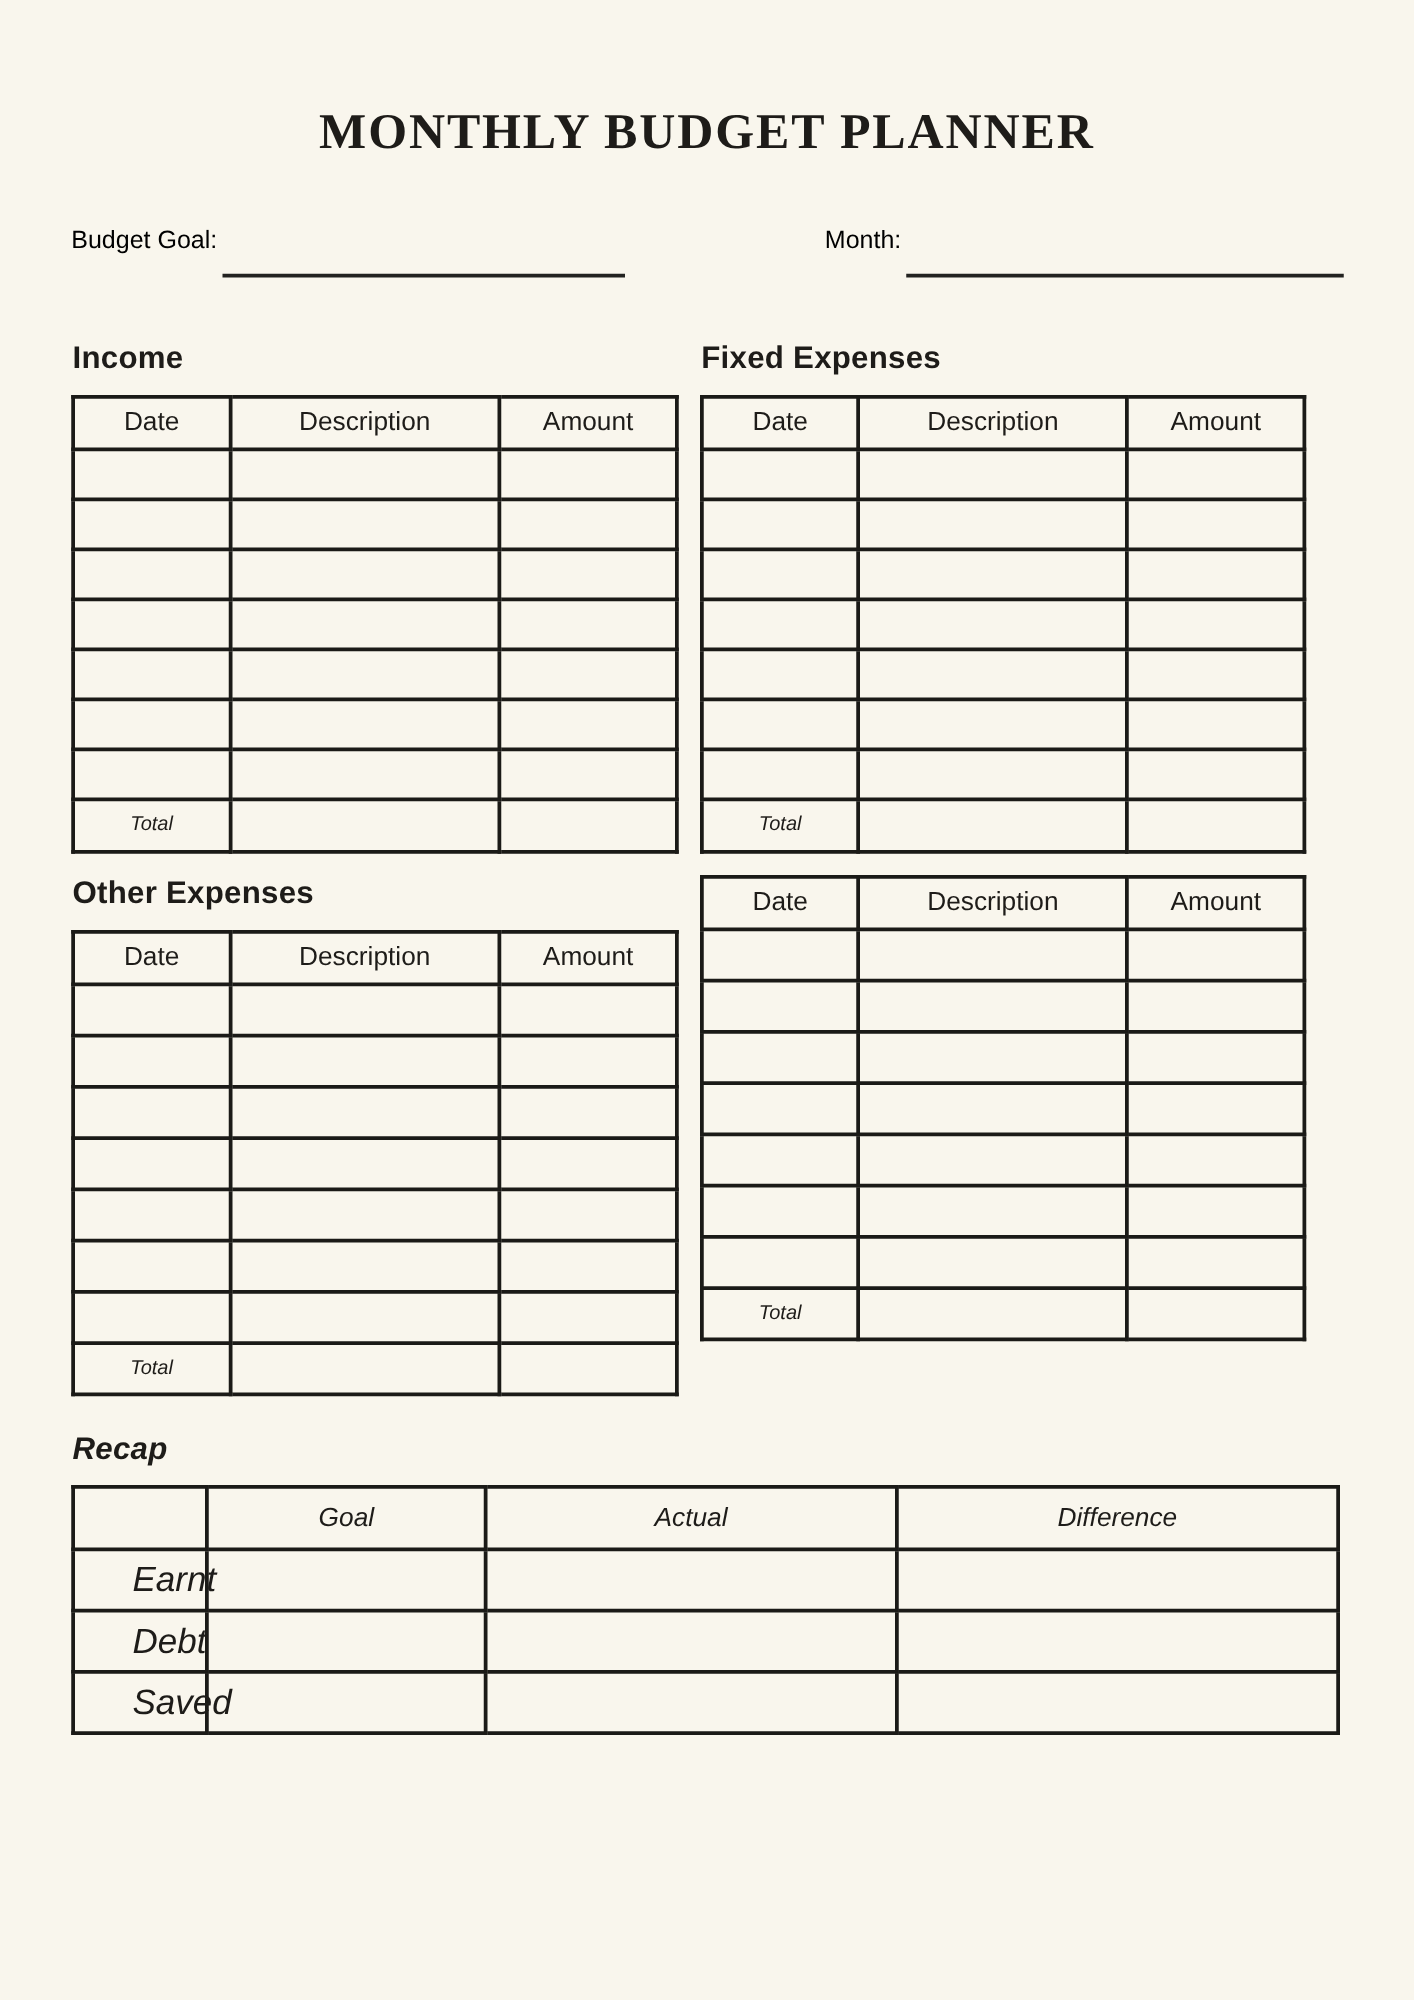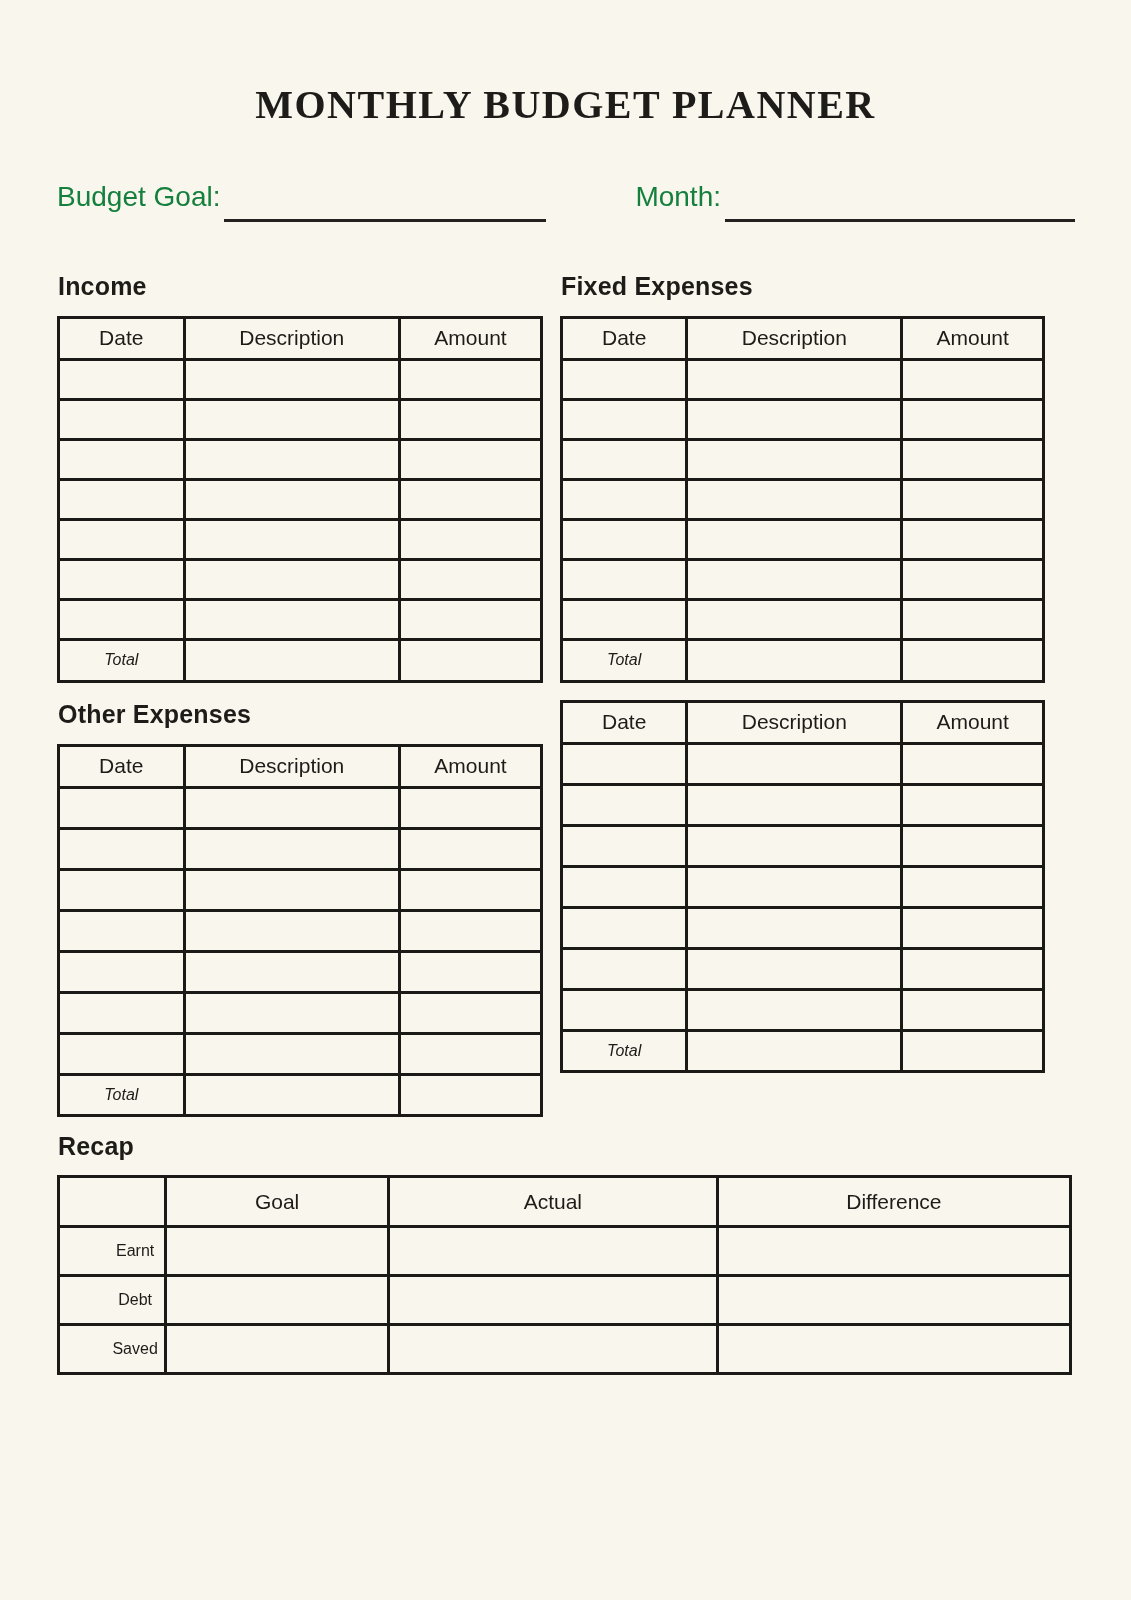--- a/index.html
+++ b/index.html
@@ -27,23 +27,23 @@
   }
   
   .fields-row{
     margin:54px 56px 0 57px;
     display:flex;
     justify-content:space-between;
     align-items:flex-start;
   }
   .field-group{display:flex;align-items:flex-start;}
   .field-label{
-    font-size:28px;
+    font-size:20px;
     line-height:1.2;
-    color:#15803d;
+    color:#000000;
     white-space:nowrap;
   }
   .fill-line{
     display:inline-block;
     border-bottom:3px solid #232220;
     height:34px;
     transform:translateY(8px);
     margin-left:4px;
   }
   .fill-line.goal{width:322px;}
@@ -76,23 +76,23 @@
     padding:0;
   }
   .budget-table th{height:42px;font-size:21px;}
   .budget-table td{height:40px;}
   .budget-table.tall td{height:41px;}
   .budget-table .total-cell{height:42px;font-size:16px;font-style:italic;}
   .budget-table .c-date{width:26%;}
   .budget-table .c-desc{width:44.6%;}
   .budget-table .c-amt{width:29.4%;}
   
-  .recap-section{margin:15px 59px 0 57px;}
+  .recap-section{margin:28px 59px 0 57px;font-style:italic;}
   .recap-table th{height:50px;font-size:21px;}
-  .recap-table td{height:49px;font-size:16px;padding-left:46px;}
+  .recap-table td{height:49px;font-size:28px;padding-left:46px;}
   .recap-table .r-label{width:10.6%;}
   .recap-table .r-goal{width:22%;}
   .recap-table .r-actual{width:32.5%;}
   .recap-table .r-diff{width:34.9%;}
 </style>
 </head>
 <body>
 
 <h1 class="page-title">MONTHLY BUDGET PLANNER</h1>
 

